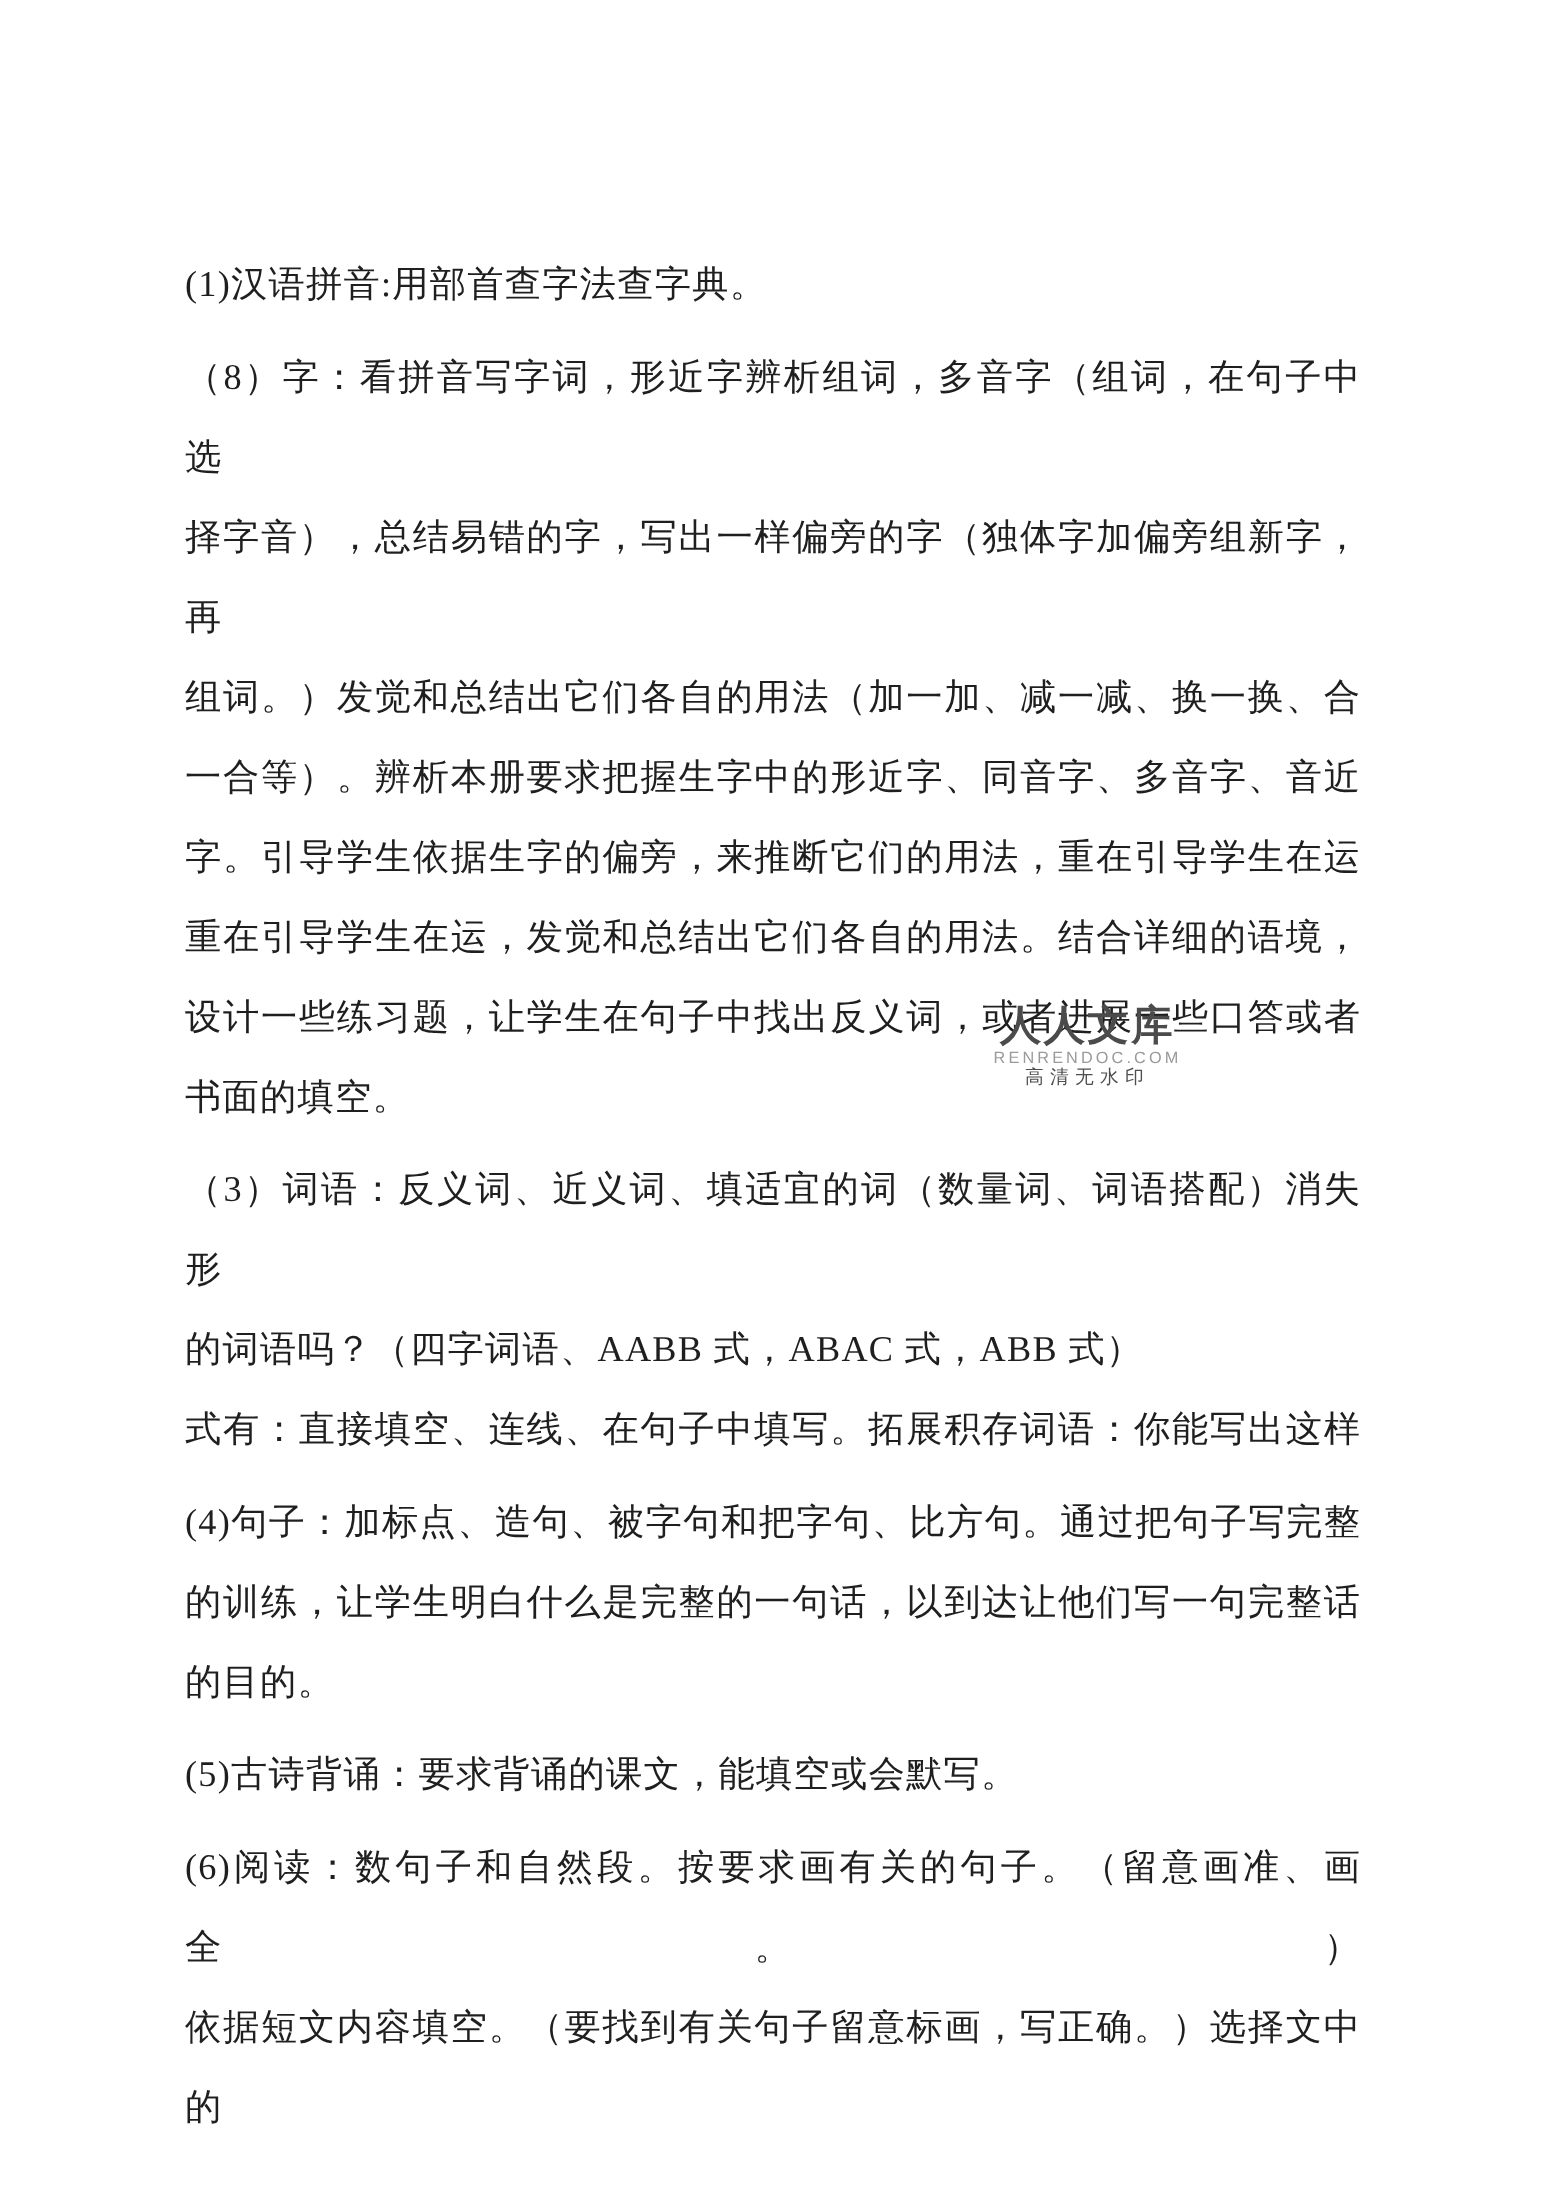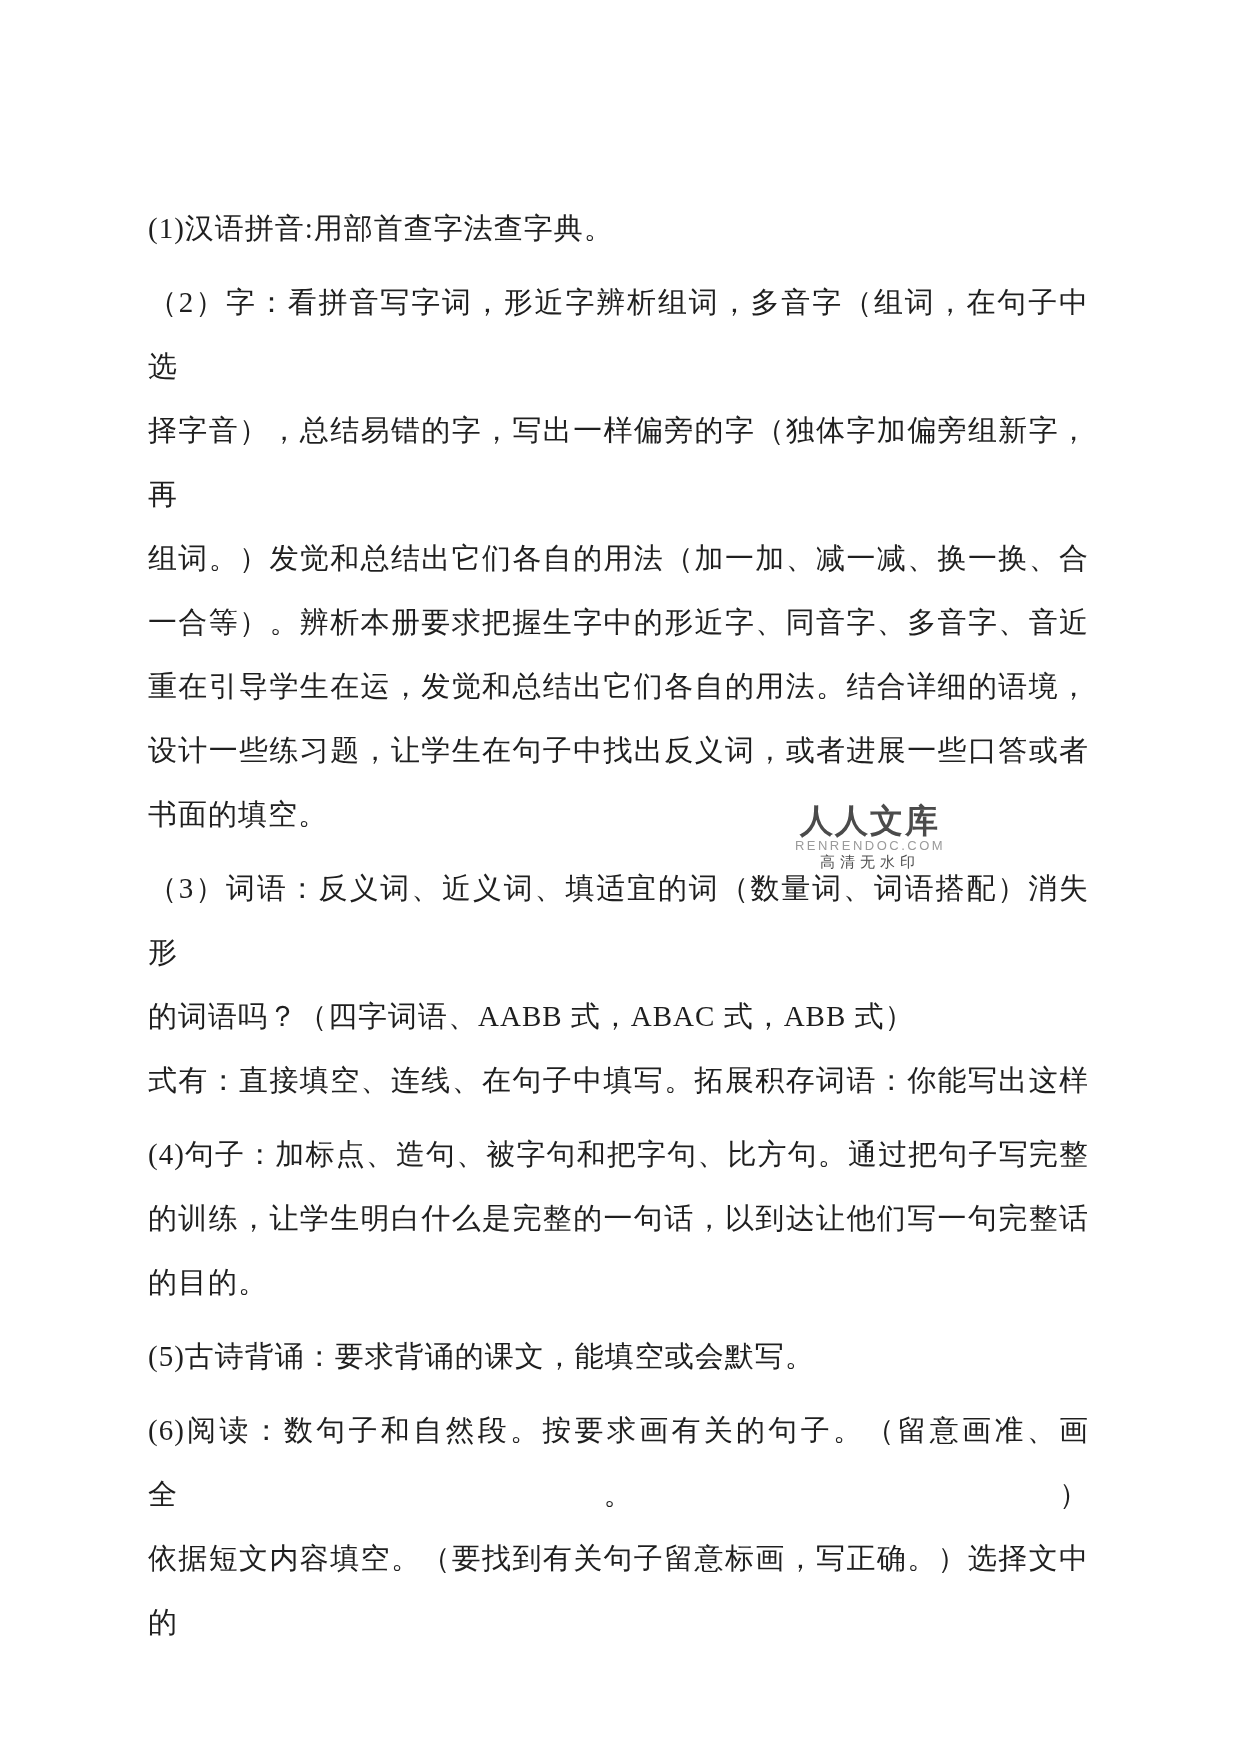--- a/index.html
+++ b/index.html
@@ -72,24 +72,25 @@
 </head>
 <body>
 
 <div class="page" style="background: rgb(255, 255, 255);">
 
   <div class="content" id="doc-content" style="color: rgb(31, 31, 31);">
       <div class="para">
         <div class="line">(1)汉语拼音:用部首查字法查字典。</div>
       </div>
       <div class="para">
-        <div class="line just">（2）字：看拼音写字词，形近字辨析组词，多音字（组词，在句子中选</div>
+        <div class="line just">（8）字：看拼音写字词，形近字辨析组词，多音字（组词，在句子中选</div>
         <div class="line just">择字音），总结易错的字，写出一样偏旁的字（独体字加偏旁组新字，再</div>
         <div class="line just">组词。）发觉和总结出它们各自的用法（加一加、减一减、换一换、合</div>
         <div class="line just">一合等）。辨析本册要求把握生字中的形近字、同音字、多音字、音近</div>
+        <div class="line just">字。引导学生依据生字的偏旁，来推断它们的用法，重在引导学生在运</div>
         <div class="line just">重在引导学生在运，发觉和总结出它们各自的用法。结合详细的语境，</div>
         <div class="line just">设计一些练习题，让学生在句子中找出反义词，或者进展一些口答或者</div>
         <div class="line">书面的填空。</div>
       </div>
       <div class="para">
         <div class="line just">（3）词语：反义词、近义词、填适宜的词（数量词、词语搭配）消失形</div>
         <div class="line">的词语吗？（四字词语、AABB 式，ABAC 式，ABB 式）</div>
         <div class="line just">式有：直接填空、连线、在句子中填写。拓展积存词语：你能写出这样</div>
       </div>
       <div class="para">

